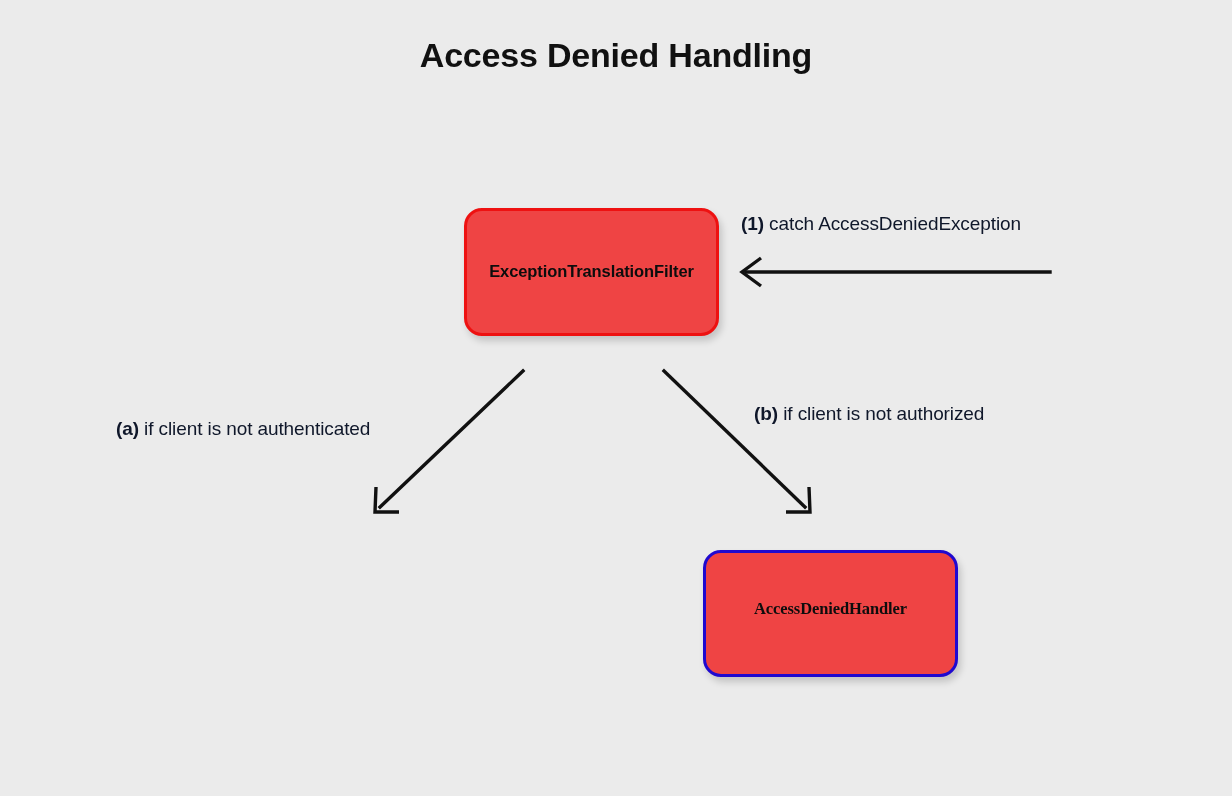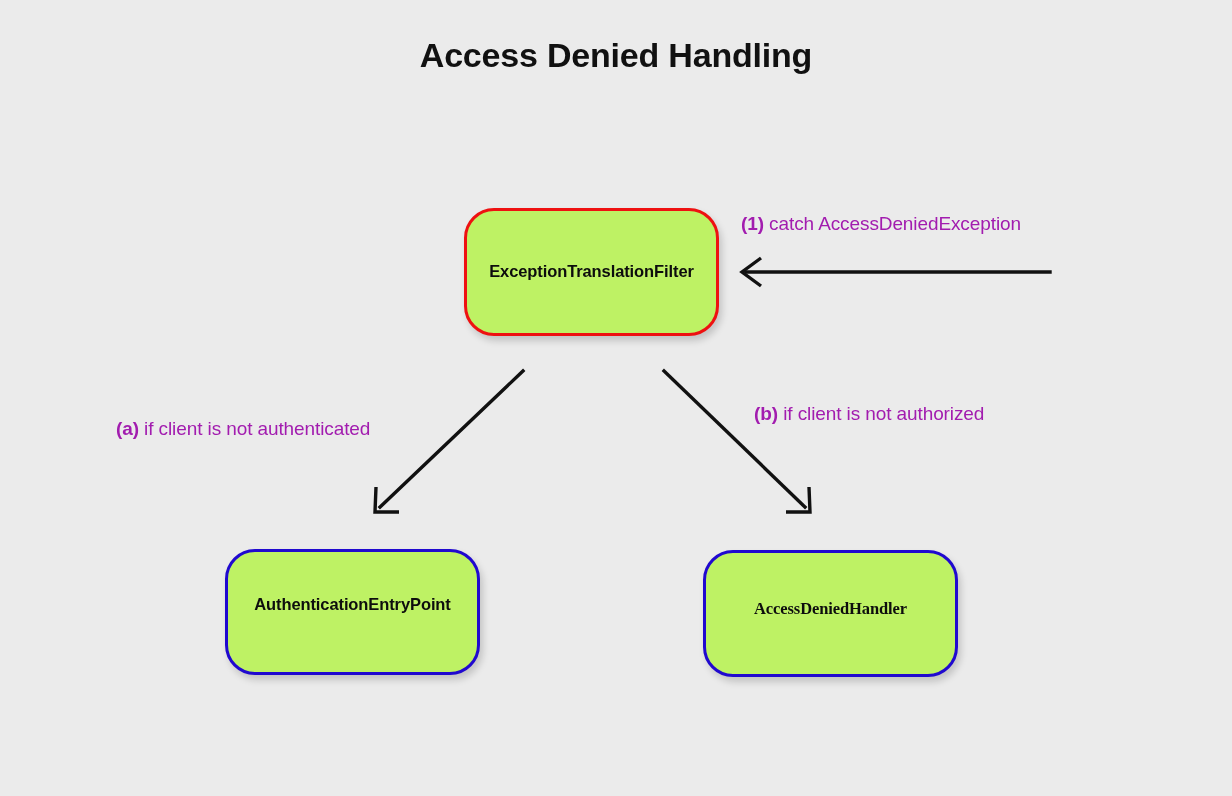--- a/index.html
+++ b/index.html
@@ -25,22 +25,22 @@
     width: 1232px;
     text-align: center;
     font-size: 34px;
     font-weight: bold;
     color: #111111;
     letter-spacing: -0.2px;
   }
   .node {
     position: absolute;
     box-sizing: border-box;
-    background: #bef264;
-    border-radius: 30px;
+    background: #ef4444;
+    border-radius: 18px;
     border-style: solid;
     border-width: 3px;
     box-shadow: 3px 5px 7px rgba(0,0,0,0.17);
     display: flex;
     align-items: center;
     justify-content: center;
   }
   .node-label {
     font-size: 16.5px;
     font-weight: bold;
@@ -98,21 +98,21 @@
   .edge-head {
     fill: none;
     stroke: #111111;
     stroke-width: 3.4;
     stroke-linecap: butt;
     stroke-linejoin: miter;
   }
   .edge-label {
     position: absolute;
     font-size: 19px;
-    color: #a21caf;
+    color: #0f172a;
     white-space: nowrap;
     letter-spacing: -0.1px;
     text-align: right;
   }
   .edge-label .tag {
     font-weight: bold;
   }
   #edge-label-catch-exception {
     left: 741px;
     top: 213px;
@@ -145,23 +145,20 @@
     <g>
       <line class="edge-line" x1="664" y1="371" x2="805" y2="507"></line>
       <polyline class="edge-head" points="809,487 810,512 786,512"></polyline>
     </g>
   </svg>
 
   <div class="node" id="node-exception-translation-filter">
     <span class="node-label">ExceptionTranslationFilter</span>
   </div>
 
-  <div class="node" id="node-authentication-entry-point">
-    <span class="node-label">AuthenticationEntryPoint</span>
-  </div>
 
   <div class="node" id="node-access-denied-handler">
     <span class="node-label">AccessDeniedHandler</span>
   </div>
 
   <div class="edge-label" id="edge-label-catch-exception">
     <span class="tag">(1)</span><span> catch AccessDeniedException</span>
   </div>
 
   <div class="edge-label" id="edge-label-not-authorized">

